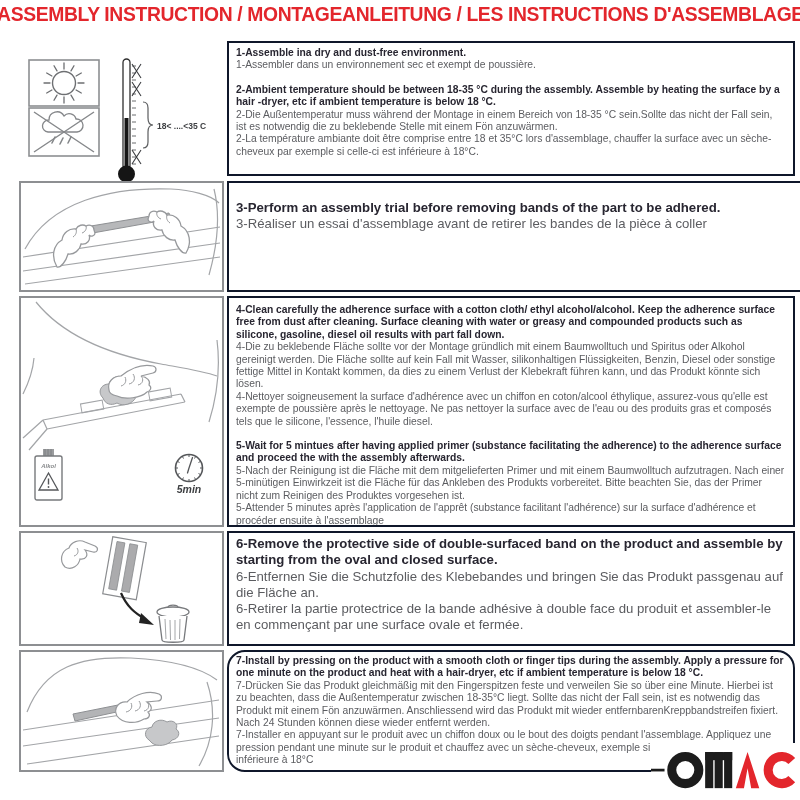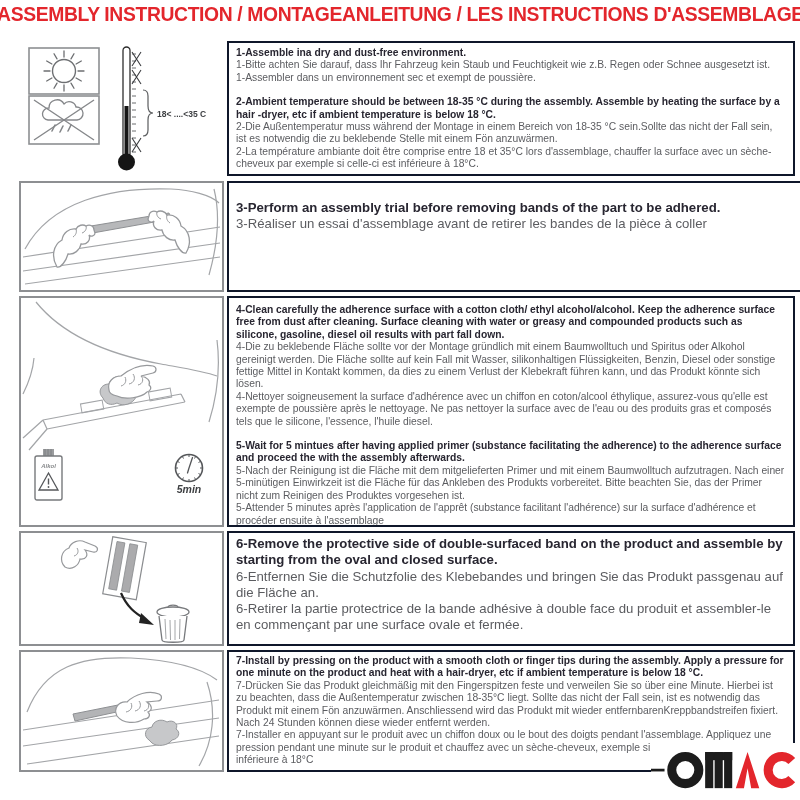--- a/index.html
+++ b/index.html
@@ -26,21 +26,21 @@
   .logo{position:absolute;left:651px;top:743px;width:148px;height:55px;
     background:#fff;display:flex;align-items:center;justify-content:flex-end;}
 </style>
 </head>
 <body>
 
 <div class="title-bar">
   <span>ASSEMBLY INSTRUCTION / MONTAGEANLEITUNG / LES INSTRUCTIONS D'ASSEMBLAGE</span>
 </div>
 
-<div class="cell" style="left:28px;top:44px;width:192px;height:130px;">
+<div class="cell" style="left:28px;top:56px;width:192px;height:130px;">
   <svg width="192" height="130" viewBox="0 0 192 130">
 
     <g>
       <rect x="1" y="4" width="70" height="46" fill="#fff" stroke="#8d8f92" stroke-width="1.6"></rect>
       <circle cx="36" cy="27" r="11.5" fill="none" stroke="#6d6f72" stroke-width="1.4"></circle>
       <path d="M50,27 L56,27 M48.1,34 L53.3,37 M43,39.1 L46,44.3 M36,41 L36,47 M29,39.1 L26,44.3 M23.9,34 L18.7,37 M22,27 L16,27 M23.9,20 L18.7,17 M29,14.9 L26,9.7 M36,13 L36,7 M43,14.9 L46,9.7 M48.1,20 L53.3,17" stroke="#6d6f72" stroke-width="1.3" stroke-linecap="round"></path>
     </g>
 
     <g>
       <rect x="1" y="52" width="70" height="48" fill="#fff" stroke="#8d8f92" stroke-width="1.6"></rect>
@@ -56,21 +56,20 @@
       <path d="M104,10 h4 M104,17 h4 M104,24 h4 M104,31 h4 M104,38 h4 M104,45 h4 M104,52 h4 M104,59 h4 M104,66 h4 M104,73 h4 M104,80 h4 M104,87 h4 M104,94 h4 M104,101 h4 M104,108 h4" stroke="#5a5c5e" stroke-width="0.9"></path>
       <path d="M104,8 L113,22 M113,8 L104,22 M104,26 L113,40 M113,26 L104,40 M104,94 L113,108 M113,94 L104,108" stroke="#3c3e41" stroke-width="1.1"></path>
       <path d="M115,46 Q120,46 120,52 L120,62 Q120,69 125,69 Q120,69 120,76 L120,86 Q120,92 115,92" fill="none" stroke="#5a5c5e" stroke-width="1.2"></path>
       <text x="129" y="73" font-size="8.5" font-weight="bold" fill="#3f4144">18&lt; ....&lt;35 C</text>
     </g>
   </svg>
 </div>
 <div class="cell tbox" style="left:227px;top:41px;width:568px;height:135px;">
   <div class="step">
     <p class="en">1-Assemble ina dry and dust-free environment.</p>
-    <p class="de">1-Bitte achten Sie darauf, dass Ihr Fahrzeug kein Staub und Feuchtigkeit wie z.B. Regen oder Schnee ausgesetzt ist.</p>
     <p class="fr">1-Assembler dans un environnement sec et exempt de poussière.</p>
   </div>
   <div class="step">
     <p class="en">2-Ambient temperature should be between 18-35 °C  during the assembly. Assemble by heating the surface by a hair -dryer, etc if ambient temperature is below 18 °C.</p>
     <p class="de">2-Die Außentemperatur muss während der Montage in einem Bereich von 18-35 °C  sein.Sollte das nicht der Fall sein, ist es notwendig die zu beklebende Stelle mit einem Fön anzuwärmen.</p>
     <p class="fr">2-La température ambiante doit être comprise entre 18 et 35°C lors d'assemblage, chauffer la surface avec un sèche-cheveux par exemple si celle-ci est inférieure à 18°C.</p>
   </div>
 </div>
 
 <div class="cell ibox" style="left:19px;top:181px;width:205px;height:111px;">
@@ -168,21 +167,21 @@
   <svg width="201" height="118" viewBox="0 0 201 118">
     <path d="M6,60 C24,14 60,4 110,6 C150,8 180,16 196,28" fill="none" stroke="#a3a5a8" stroke-width="1.2"></path>
     <path d="M186,30 C196,60 192,90 178,114" fill="none" stroke="#a3a5a8" stroke-width="1.2"></path>
     <path d="M2,78 L198,48 M2,94 L198,66 M6,112 L198,84" fill="none" stroke="#a3a5a8" stroke-width="1.2"></path>
     <polygon points="52,62 112,50 114,56 54,69" fill="#b3b4b6" stroke="#8e9093" stroke-width="1"></polygon>
     <path d="M128,88 C122,84 124,76 131,75 C132,69 140,66 146,70 C152,67 158,72 155,77 C160,80 158,87 151,88 C147,94 136,95 131,91 Z" fill="#c7c8ca" stroke="#97999c" stroke-width="1"></path>
     <path d="M96,64 C92,56 98,49 106,50 C114,42 128,38 138,42 C142,44 141,49 136,49 L126,50 C131,53 132,58 127,60 C130,63 128,67 123,67 C115,72 102,72 96,64 Z" fill="#fff" stroke="#97999c" stroke-width="1.2"></path>
     <path d="M110,51 C112,55 110,59 105,60 M118,49 C121,53 119,58 114,59 M126,50 C129,53 128,58 123,59" fill="none" stroke="#97999c" stroke-width="1"></path>
   </svg>
 </div>
-<div class="cell tbox" style="left:227px;top:650px;width:568px;height:122px;padding-top:3px;">
+<div class="cell tbox" style="left:227px;top:650px;width:568px;height:122px;padding-top:3px;border-radius:18px;">
   <div class="step">
     <p class="en">7-Install by pressing on the product with a smooth cloth or finger tips during the assembly. Apply a pressure for one minute on the product and heat with a hair-dryer, etc if ambient temperature is below 18 °C.</p>
     <p class="de">7-Drücken Sie das Produkt gleichmäßig mit den Fingerspitzen feste und verweilen Sie so über eine Minute. Hierbei ist zu beachten, dass die Außentemperatur zwischen 18-35°C liegt. Sollte das nicht der Fall sein, ist es notwendig das Produkt mit einem Fön anzuwärmen. Anschliessend wird das Produkt mit wieder entfernbarenKreppbandstreifen fixiert. Nach 24 Stunden können diese wieder entfernt werden.</p>
     <p class="fr">7-Installer en appuyant sur le produit avec un chiffon doux ou le bout des doigts pendant l'assemblage. Appliquez une pression pendant une minute sur le produit et chauffez avec un sèche-cheveux, exemple si la température ambiante est inférieure à 18°C</p>
   </div>
 </div>
 
 <div class="logo">
   <svg width="148" height="52" viewBox="-22 0 164 50" aria-label="OMAC">
     <rect x="-22" y="22.5" width="15" height="3" fill="#1c1c1c"></rect>

